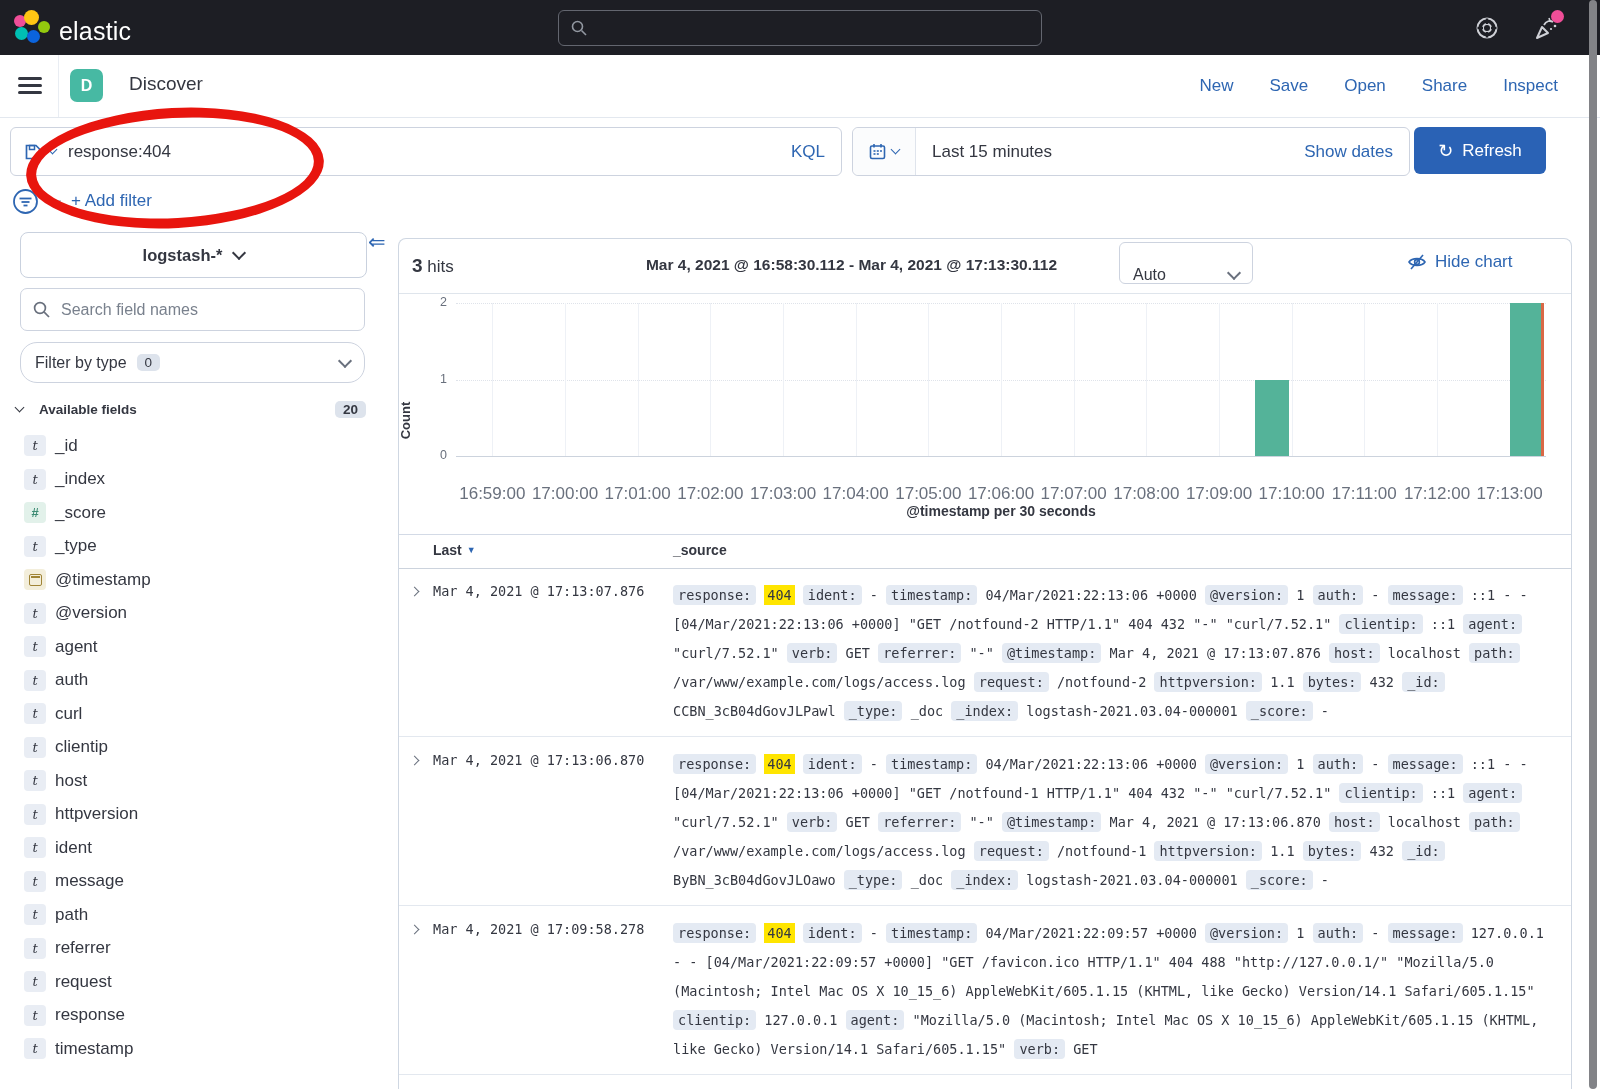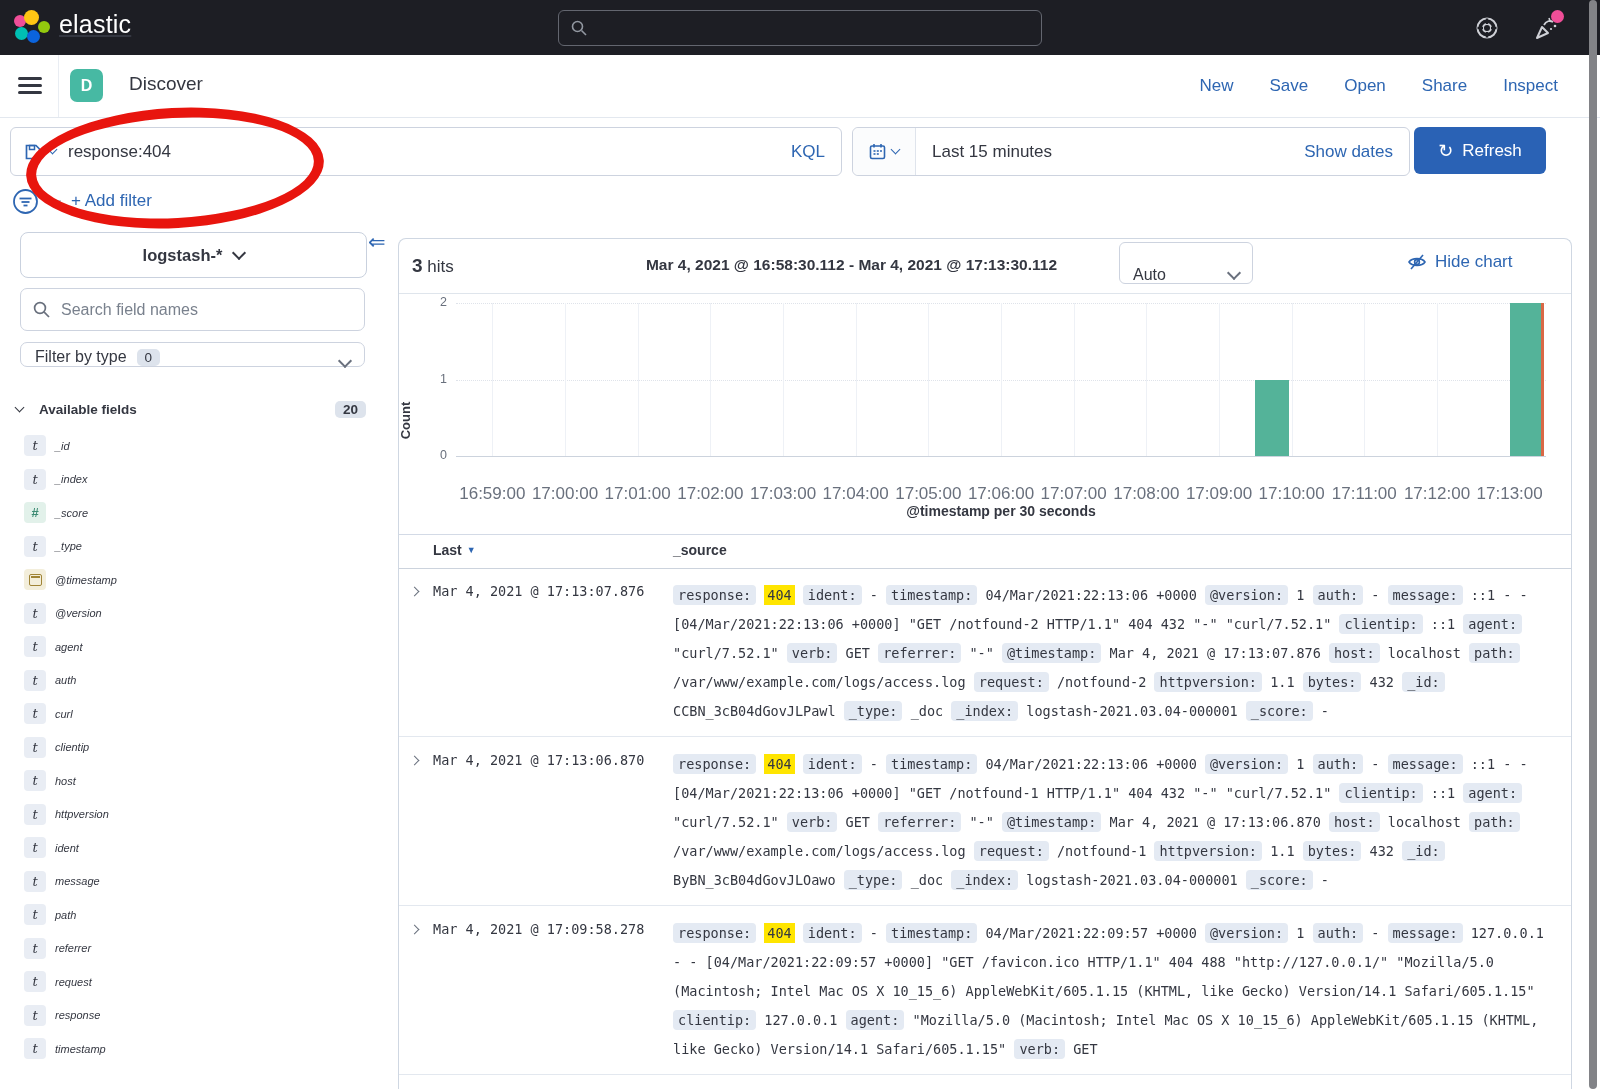--- a/index.html
+++ b/index.html
@@ -1,21 +1,21 @@
 <!DOCTYPE html>
 <html><head>
 <meta charset="utf-8">
 <style>
   html,body{margin:0;padding:0;background:#fff;}
   #page{position:relative;width:1600px;height:1089px;background:#fff;overflow:hidden;
         font-family:"Liberation Sans",sans-serif;color:#343741;}
 
   
   .topbar{position:absolute;left:0;top:0;width:1600px;height:55px;background:#1d1e24;display:flex;align-items:center;}
-  .logo{display:flex;align-items:flex-start;margin-left:14px;text-decoration:underline;}
+  .logo{display:flex;align-items:flex-end;margin-left:14px;}
   .logo-cluster{position:relative;width:36px;height:36px;}
   .logo-cluster i{position:absolute;border-radius:50%;}
   .logo-text{color:#fff;font-size:25px;font-weight:400;margin-left:9px;letter-spacing:.2px;}
   .top-search{position:absolute;left:558px;top:10px;width:482px;height:34px;border:1px solid #63666f;
               border-radius:6px;display:flex;align-items:center;background:#1d1e24;}
   .top-search input{background:transparent;border:none;outline:none;color:#d4d7dc;font-size:16px;flex:1;
                     font-family:"Liberation Sans",sans-serif;}
   .top-search input::placeholder{color:#9298a1;}
   .top-icons{position:absolute;right:40px;top:0;height:55px;display:flex;align-items:center;gap:34px;}
   .badge-dot{position:absolute;right:-4px;top:-5px;width:13px;height:13px;border-radius:50%;background:#f04e98;}
@@ -54,38 +54,38 @@
 
   
   .sidebar{position:absolute;left:0;top:225px;width:396px;bottom:0;background:#fff;}
   .index-btn{position:absolute;left:20px;top:7px;width:345px;height:44px;border:1px solid #c9d1de;border-radius:8px;
              background:#fff;display:flex;align-items:center;justify-content:center;gap:12px;cursor:pointer;}
   .index-btn span{font-weight:bold;font-size:16.5px;color:#343741;}
   .field-search{position:absolute;left:20px;top:63px;width:345px;height:43px;border:1px solid #cdd3df;border-radius:7px;
                 display:flex;align-items:center;padding:0 12px;box-sizing:border-box;gap:9px;background:#fff;}
   .field-search input{border:none;outline:none;flex:1;font-size:16px;color:#343741;font-family:"Liberation Sans",sans-serif;}
   .field-search input::placeholder{color:#79818d;}
-  .type-filter{position:absolute;left:20px;top:117px;width:345px;height:25px;border:1px solid #cdd3df;border-radius:7px;
-               display:flex;align-items:flex-end;padding:0 14px;box-sizing:border-box;gap:10px;cursor:pointer;}
+  .type-filter{position:absolute;left:20px;top:117px;width:345px;height:41px;border:1px solid #cdd3df;border-radius:17px;
+               display:flex;align-items:center;padding:0 14px;box-sizing:border-box;gap:10px;cursor:pointer;}
   .type-filter .lbl{font-size:16px;color:#343741;}
   .count-badge{background:#dde3ec;border-radius:5px;padding:1px 8px;font-size:13.5px;color:#343741;}
   .type-filter .chev-wrap{margin-left:auto;color:#69707d;}
   .avail-row{position:absolute;left:16px;top:176px;right:30px;display:flex;align-items:center;gap:16px;cursor:pointer;}
   .avail-row .lbl{font-weight:bold;font-size:13.5px;color:#343741;}
   .avail-row .count-badge{margin-left:auto;font-weight:bold;}
   .field-list{position:absolute;left:24px;top:204px;right:14px;}
   .field-item{height:33.5px;display:flex;align-items:center;gap:9px;cursor:pointer;}
   .f-icon{width:22px;height:21px;border-radius:4px;display:flex;align-items:center;justify-content:center;
           font-size:13px;flex:0 0 auto;}
   .f-icon.string{background:#e9edf4;color:#343741;font-family:"DejaVu Serif",serif;font-style:italic;}
   .f-icon.number{background:#e2f1ea;color:#3d8b74;font-weight:bold;}
   .f-icon.date{background:#f3eedb;}
   .cal-mini{width:11px;height:10px;border:1.5px solid #a08436;border-radius:2px;position:relative;}
   .cal-mini:before{content:'';position:absolute;left:1px;right:1px;top:1px;height:2.5px;background:#a08436;}
-  .f-name{font-size:11px;color:#343741;font-style:italic;}
+  .f-name{font-size:17px;color:#343741;}
 
   .collapse-icon{position:absolute;left:368px;top:230px;color:#2e66b2;font-size:21px;cursor:pointer;}
 
   
   .main-panel{position:absolute;left:398px;top:238px;width:1172px;height:851px;border:1px solid #cfd7e2;
               border-bottom:none;border-radius:8px 8px 0 0;background:#fff;overflow:hidden;}
   .hits{position:absolute;left:13px;top:16px;font-size:17px;}
   .hits b{font-size:19px;}
   .range{position:absolute;left:200px;top:17px;width:505px;text-align:center;font-weight:600;font-size:15.5px;}
   .interval-select{position:absolute;left:720px;top:3px;width:134px;height:42px;border:1px solid #cdd3df;

